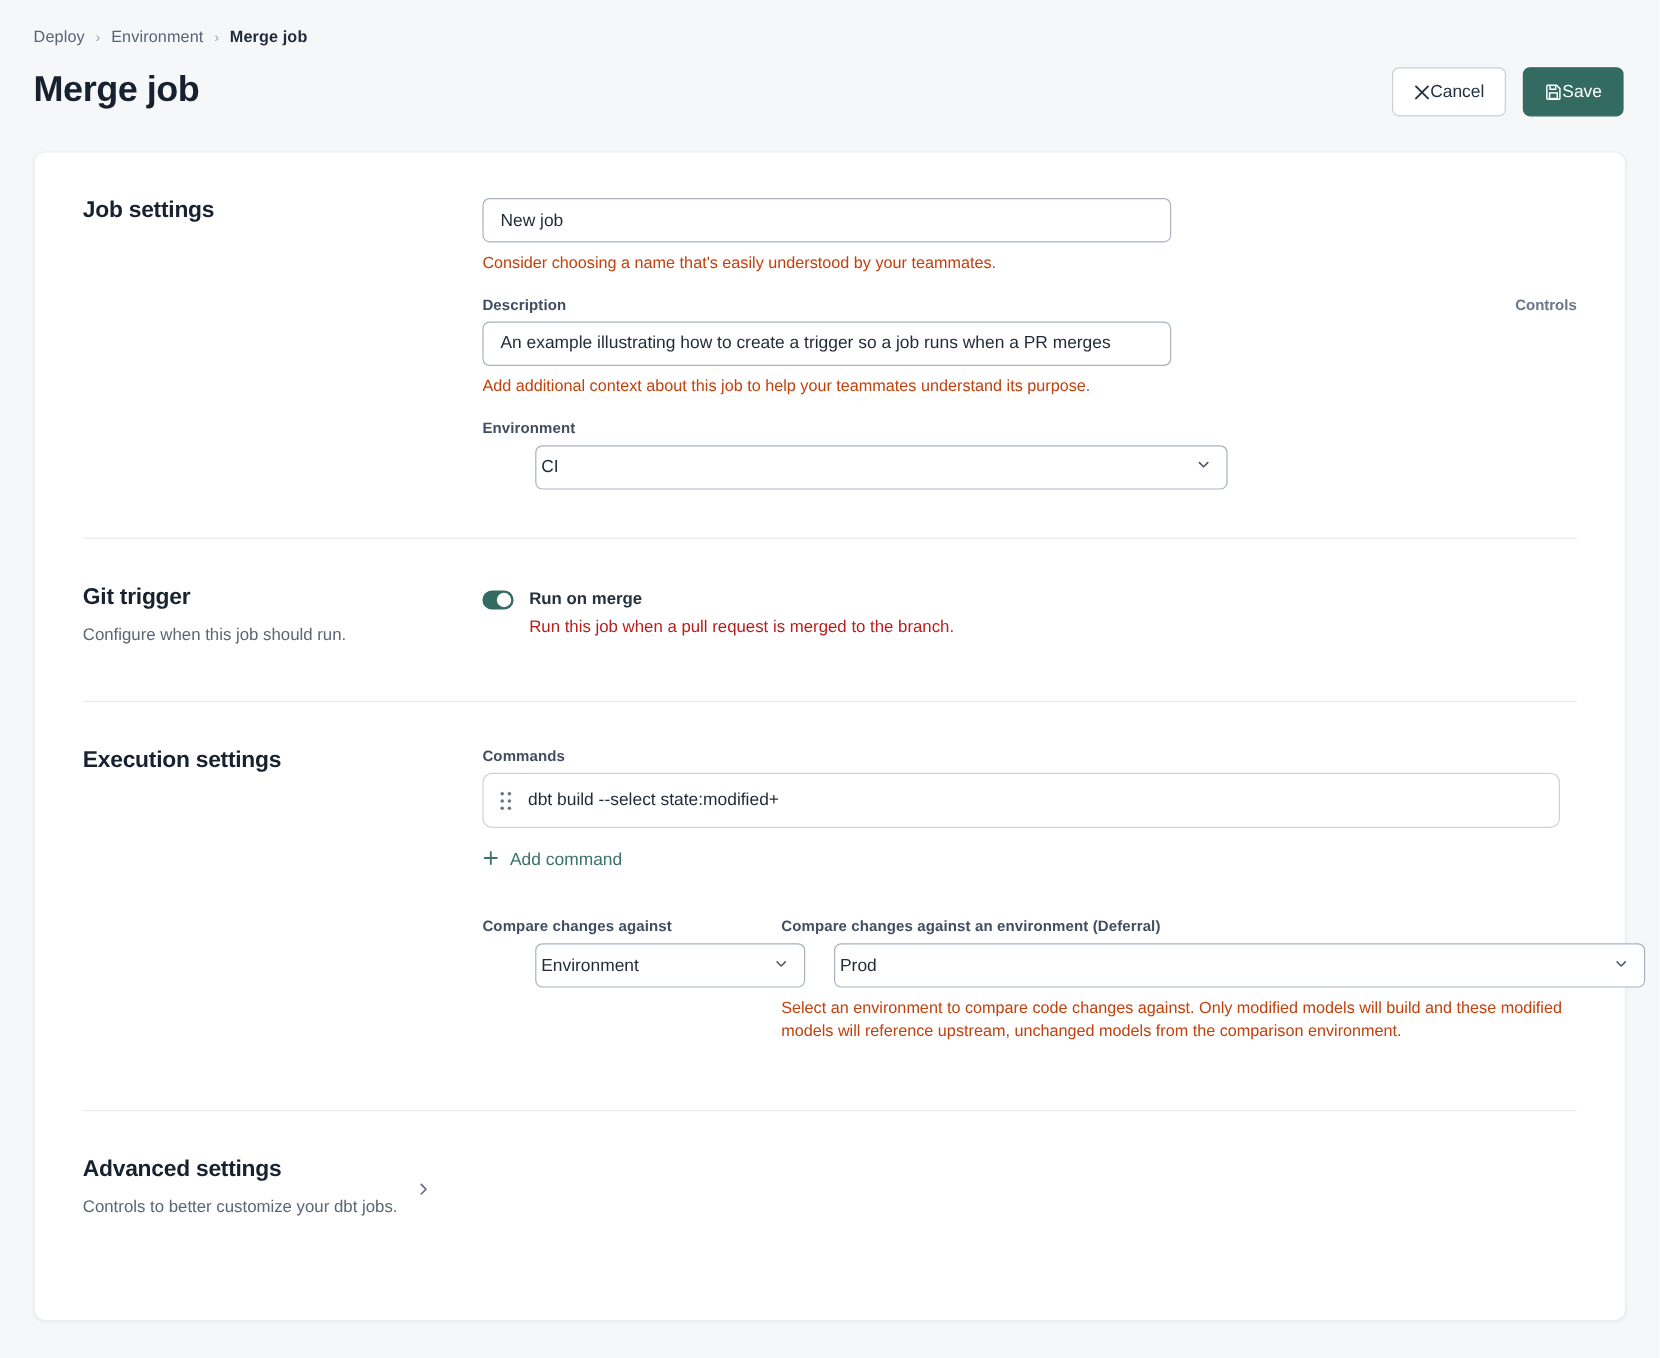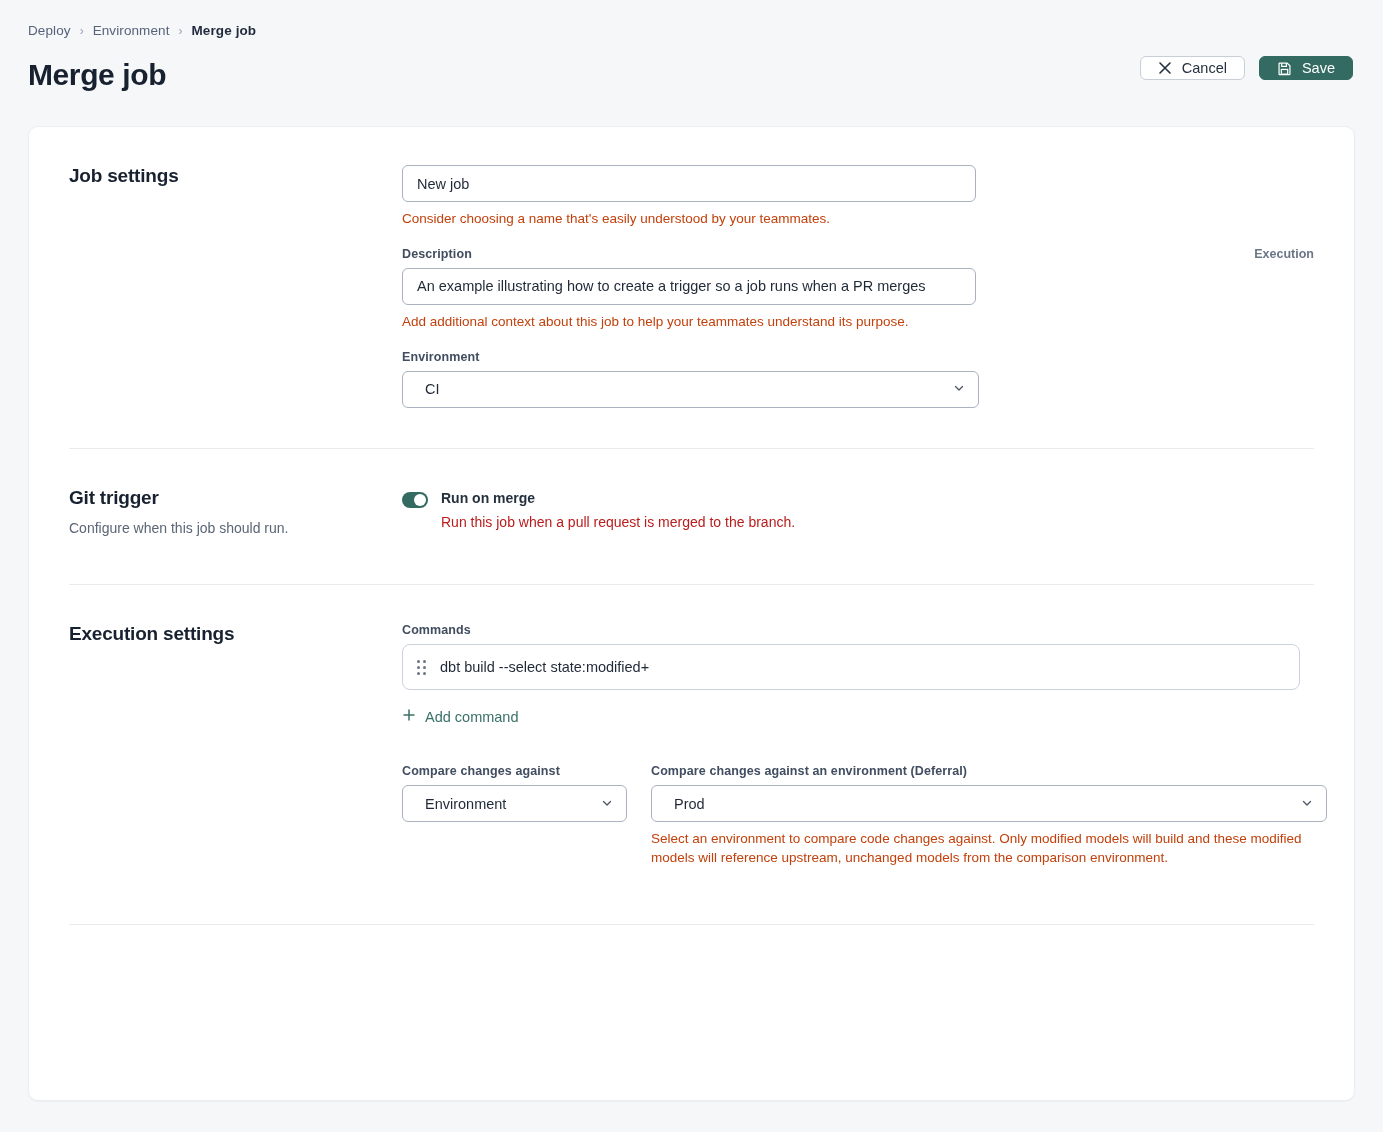--- a/index.html
+++ b/index.html
@@ -58,22 +58,21 @@
 
   .actions {
     display: flex;
     gap: 14px;
     margin-right: 2px;
   }
 
   .btn {
     display: inline-flex;
     align-items: center;
-    gap: 10px;
-    height: 24px;
+    height: 41px;
     padding: 0 17px;
     border-radius: 6px;
     font-size: 14.5px;
     font-weight: 400;
     cursor: pointer;
     white-space: nowrap;
   }
   .btn-cancel {
     background: #ffffff;
     border: 1px solid #c9cfd9;
@@ -167,24 +166,25 @@
 
   .select {
     width: 577px;
     height: 37px;
     border: 1px solid #aab2bf;
     border-radius: 6px;
     background: #fff;
     display: flex;
     align-items: center;
     justify-content: space-between;
-    padding: 0 13px 0 22px;
+    padding: 0 13px 0 4px;
     font-size: 14.5px;
     color: #1f2937;
     cursor: pointer;
+    margin-left: 44px;
   }
 
   .help-text {
     font-size: 13.5px;
     color: #c2410c;
     margin-top: 8px;
     line-height: 1.4;
   }
 
   .chev {
@@ -352,21 +352,21 @@
     <div class="section-right">
 
       <div class="field">
         <div class="input" placeholder="New job">New job</div>
         <div class="help-text">Consider choosing a name that's easily understood by your teammates.</div>
       </div>
 
       <div class="field">
         <div class="label-row">
           <span class="field-label">Description</span>
-          <span class="field-optional">Execution</span>
+          <span class="field-optional">Controls</span>
         </div>
         <div class="input" placeholder="Description">An example illustrating how to create a trigger so a job runs when a PR merges</div>
         <div class="help-text">Add additional context about this job to help your teammates understand its purpose.</div>
       </div>
 
       <div class="field">
         <div class="label-row">
           <span class="field-label">Environment</span>
         </div>
         <div class="select">
@@ -470,14 +470,25 @@
         </div>
 
       </div>
 
     </div>
   </div>
 
   <div style="height:56px"></div>
   <div class="divider"></div>
 
+  <div class="advanced">
+    <div>
+      <div class="section-title">Advanced settings</div>
+      <div class="section-sub">Controls to better customize your dbt jobs.</div>
+    </div>
+    <span class="adv-chevron">
+      <svg width="12" height="12" viewBox="0 0 12 12" fill="none" stroke="#5a6575" stroke-width="1.3" stroke-linecap="round" stroke-linejoin="round">
+        <path d="M4 2 L8 6 L4 10"></path>
+      </svg>
+    </span>
+  </div>
 
 </div>
 
 </body></html>

